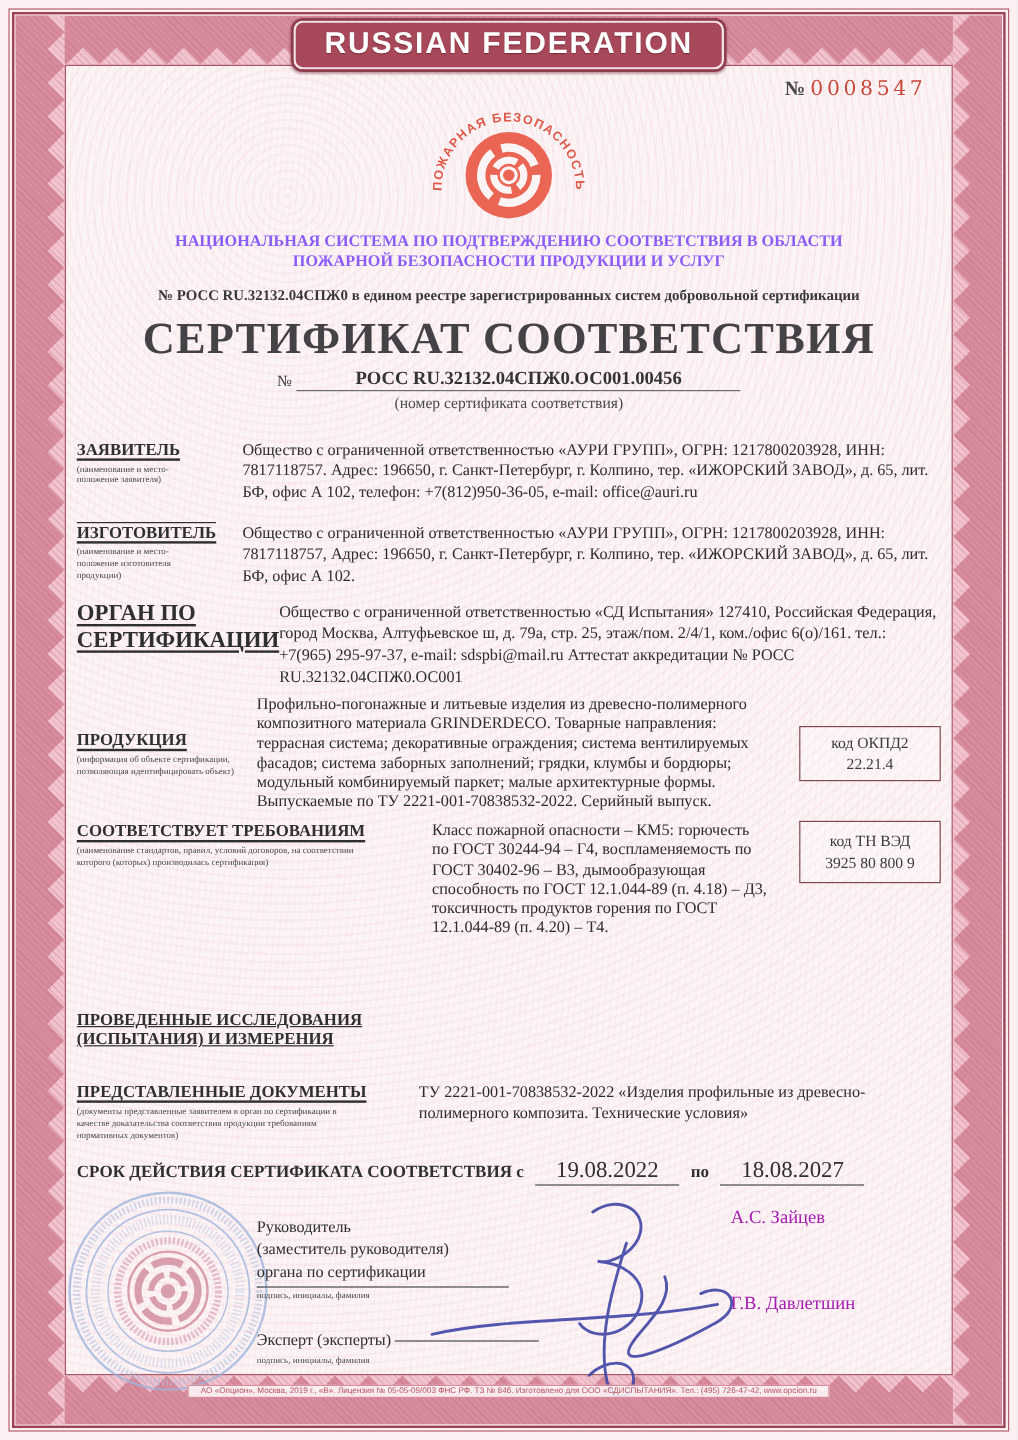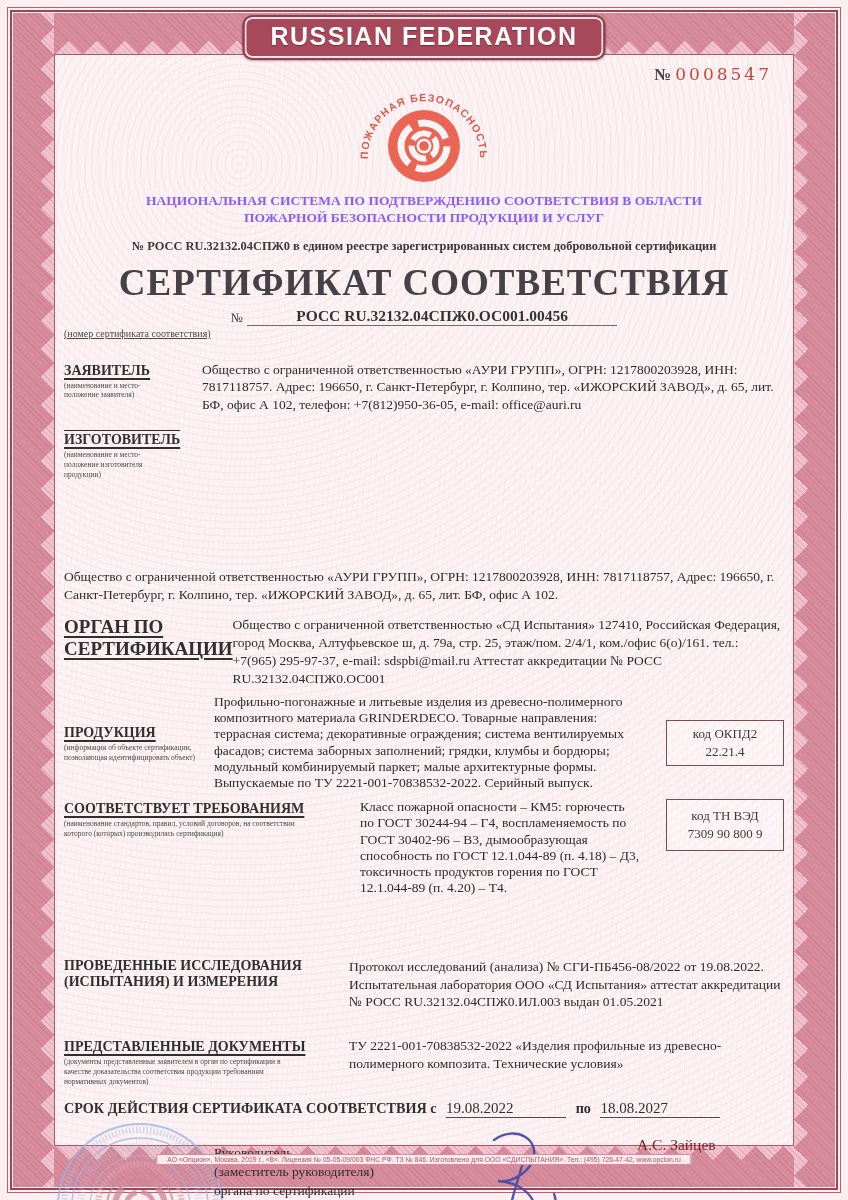--- a/index.html
+++ b/index.html
@@ -42,46 +42,46 @@
   
   .content{position:absolute;left:64px;right:64px;top:58px;bottom:54px;z-index:2;}
   .logo{display:block;margin:24px auto 0;}
   .sysline{ text-align:center;font-weight:bold;font-size:13.5px;color:#8b5cf6;line-height:1.28;margin-top:6px;}
   .regline{ text-align:center;font-weight:bold;font-size:12.4px;color:#38383a;margin-top:12px;}
   .maintitle{text-align:center;font-weight:bold;font-size:37px;letter-spacing:1px;color:#444246;margin-top:7px;}
   .numrow{display:flex;justify-content:center;align-items:flex-end;margin-top:3px;}
   .numrow .no{font-size:13px;color:#3c3c3e;margin-right:4px;}
   .numwrap{border-bottom:1px solid #6b6b6d;min-width:370px;text-align:center;}
   .numwrap span{font-weight:bold;font-size:15.5px;color:#333335;}
-  .numcap{font-size:10px;color:#4a4a4c;margin-top:2px;text-decoration:underline;}
+  .numcap{text-align:center;font-size:13px;color:#4a4a4c;margin-top:2px;}
   
   .row{display:flex;align-items:flex-start;}
   .lbl{flex:0 0 auto;}
   .lbl .t{font-weight:bold;font-size:14px;color:#2f2f31;text-decoration:underline;
          text-underline-offset:3px;text-decoration-thickness:1.5px;}
   .lbl .t.noul{text-decoration:none;}
   .lbl .t.ovl{border-top:1px solid #2f2f31;padding-top:1px;}
   .lbl .cap{font-size:7.5px;color:#4a4a4c;line-height:1.3;margin-top:2px;}
   .val{flex:1 1 auto;font-size:13.5px;color:#2c2c2e;line-height:1.33;}
   .val.tight{line-height:1.2;}
   .codebox{flex:0 0 112px;margin-left:10px;border:1px solid #7d4a52;text-align:center;
            font-size:13px;color:#3a3a3c;padding:5px 2px;background:rgba(255,255,255,.25);}
   .codebox .cv{margin-top:2px;}
   
   .validity{margin-top:14px;font-weight:bold;font-size:14.2px;color:#2f2f31;}
-  .dateslot{display:inline-block;width:120px;border-bottom:1px solid #4a4a4c;text-align:left;
-            font-weight:normal;font-size:15px;vertical-align:baseline;margin:0 6px;}
+  .dateslot{display:inline-block;width:120px;border-bottom:1px solid #4a4a4c;text-align:center;
+            font-weight:normal;font-size:19px;vertical-align:baseline;margin:0 6px;}
   
   .sigblock{position:relative;margin-top:12px;height:150px;}
   .roles{position:absolute;left:150px;top:14px;width:240px;font-size:13.5px;line-height:1.4;color:#2e2e30;}
   .roles .rule{display:inline-block;border-bottom:1px solid #4a4a4c;padding-bottom:2px;min-width:210px;}
   .roles .cap{font-size:7.5px;color:#4a4a4c;margin-top:2px;}
   .expertrow{margin-top:22px;white-space:nowrap;}
   .expertrule{display:inline-block;width:120px;border-bottom:1px solid #4a4a4c;vertical-align:middle;}
-  .names{position:absolute;left:573px;top:6px;font-size:15.5px;color:#7f1d1d;}
+  .names{position:absolute;left:545px;top:6px;font-size:15.5px;color:#a21caf;}
   .names .n2{margin-top:54px;}
   .sigsvg{position:absolute;left:280px;top:-16px;z-index:3;}
   .stampsvg{position:absolute;left:-14px;top:-14px;opacity:.85;}
   
   .imprint{position:absolute;bottom:35px;left:50%;transform:translateX(-50%);z-index:6;
            background:rgba(255,252,252,.85);border:1px solid #d98a9b;padding:1px 10px;
            font-family:"Liberation Sans", sans-serif;font-size:6.8px;color:#b45563;white-space:nowrap;}
 </style>
 </head>
 <body>
@@ -139,21 +139,21 @@
     <div class="numcap">(номер сертификата соответствия)</div>
 
     <div class="row" style="margin-top:22px;">
       <div class="lbl" style="flex-basis:138px;">
         <span class="t">ЗАЯВИТЕЛЬ</span>
         <div class="cap" style="width:95px;">(наименование и место-положение заявителя)</div>
       </div>
       <div class="val">Общество с ограниченной ответственностью «АУРИ ГРУПП», ОГРН: 1217800203928, ИНН: 7817118757. Адрес: 196650, г. Санкт-Петербург, г. Колпино, тер. «ИЖОРСКИЙ ЗАВОД», д. 65, лит. БФ, офис А 102, телефон: +7(812)950-36-05, e-mail: office@auri.ru</div>
     </div>
 
-    <div class="row" style="margin-top:16px;flex-direction:column;">
+    <div class="row" style="margin-top:16px;">
       <div class="lbl" style="flex-basis:138px;">
         <span class="t ovl">ИЗГОТОВИТЕЛЬ</span>
         <div class="cap" style="width:105px;">(наименование и место-положение изготовителя продукции)</div>
       </div>
       <div class="val">Общество с ограниченной ответственностью «АУРИ ГРУПП», ОГРН: 1217800203928, ИНН: 7817118757, Адрес: 196650, г. Санкт-Петербург, г. Колпино, тер. «ИЖОРСКИЙ ЗАВОД», д. 65, лит. БФ, офис А 102.</div>
     </div>
 
     <div class="row" style="margin-top:12px;">
       <div class="lbl" style="flex-basis:158px;">
         <span class="t" style="font-size:19px;">ОРГАН ПО СЕРТИФИКАЦИИ</span>
@@ -174,30 +174,29 @@
     </div>
 
     <div class="row" style="margin-top:8px;gap:16px;">
       <div class="lbl" style="flex-basis:280px;">
         <span class="t">СООТВЕТСТВУЕТ ТРЕБОВАНИЯМ</span>
         <div class="cap" style="width:235px;">(наименование стандартов, правил, условий договоров, на соответствии которого (которых) производилась сертификация)</div>
       </div>
       <div class="val tight">Класс пожарной опасности – КМ5: горючесть по ГОСТ 30244-94 – Г4, воспламеняемость по ГОСТ 30402-96 – В3, дымообразующая способность по ГОСТ 12.1.044-89 (п. 4.18) – Д3, токсичность продуктов горения по ГОСТ 12.1.044-89 (п. 4.20) – Т4.</div>
       <div class="codebox" style="padding:8px 2px;">
         <div>код ТН ВЭД</div>
-        <div class="cv">7309 90 800 9</div>
-      </div>
-    </div>
-
-    <div class="row" style="margin-top:62px;">
+        <div class="cv">3925 80 800 9</div>
+      </div>
+    </div>
+
+    <div class="row" style="margin-top:62px;text-decoration:underline;">
       <div class="lbl" style="flex-basis:285px;">
         <div class="t noul">ПРОВЕДЕННЫЕ ИССЛЕДОВАНИЯ</div>
         <div class="t noul">(ИСПЫТАНИЯ) И ИЗМЕРЕНИЯ</div>
       </div>
-      <div class="val" style="line-height:1.3;">Протокол исследований (анализа) № СГИ-ПБ456-08/2022 от 19.08.2022. Испытательная лаборатория ООО «СД Испытания» аттестат аккредитации № РОСС RU.32132.04СПЖ0.ИЛ.003 выдан 01.05.2021</div>
     </div>
 
     <div class="row" style="margin-top:26px;">
       <div class="lbl" style="flex-basis:285px;">
         <span class="t">ПРЕДСТАВЛЕННЫЕ ДОКУМЕНТЫ</span>
         <div class="cap" style="width:230px;">(документы представленные заявителем в орган по сертификации в качестве доказательства соответствия продукции требованиям нормативных документов)</div>
       </div>
       <div class="val" style="line-height:1.3;">ТУ 2221-001-70838532-2022 «Изделия профильные из древесно-полимерного композита. Технические условия»</div>
     </div>
 

